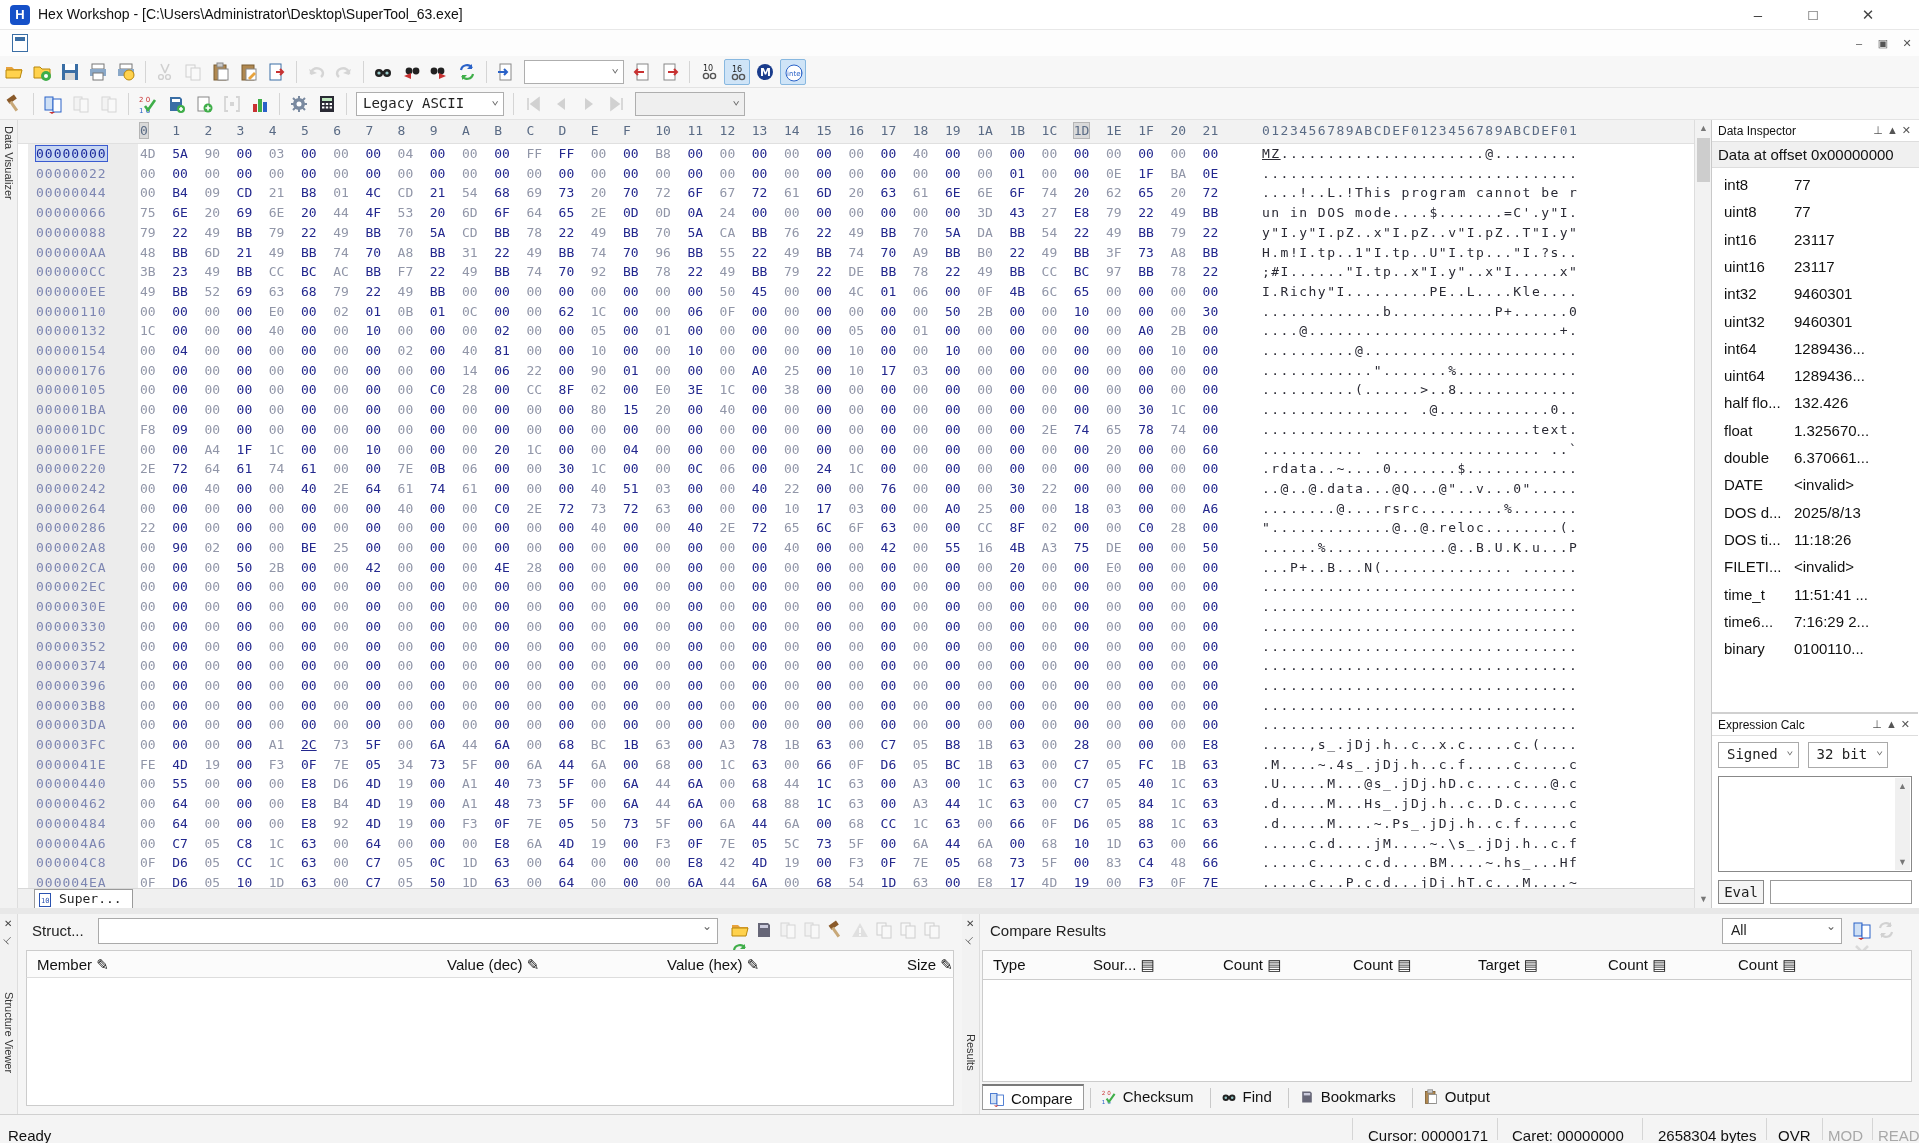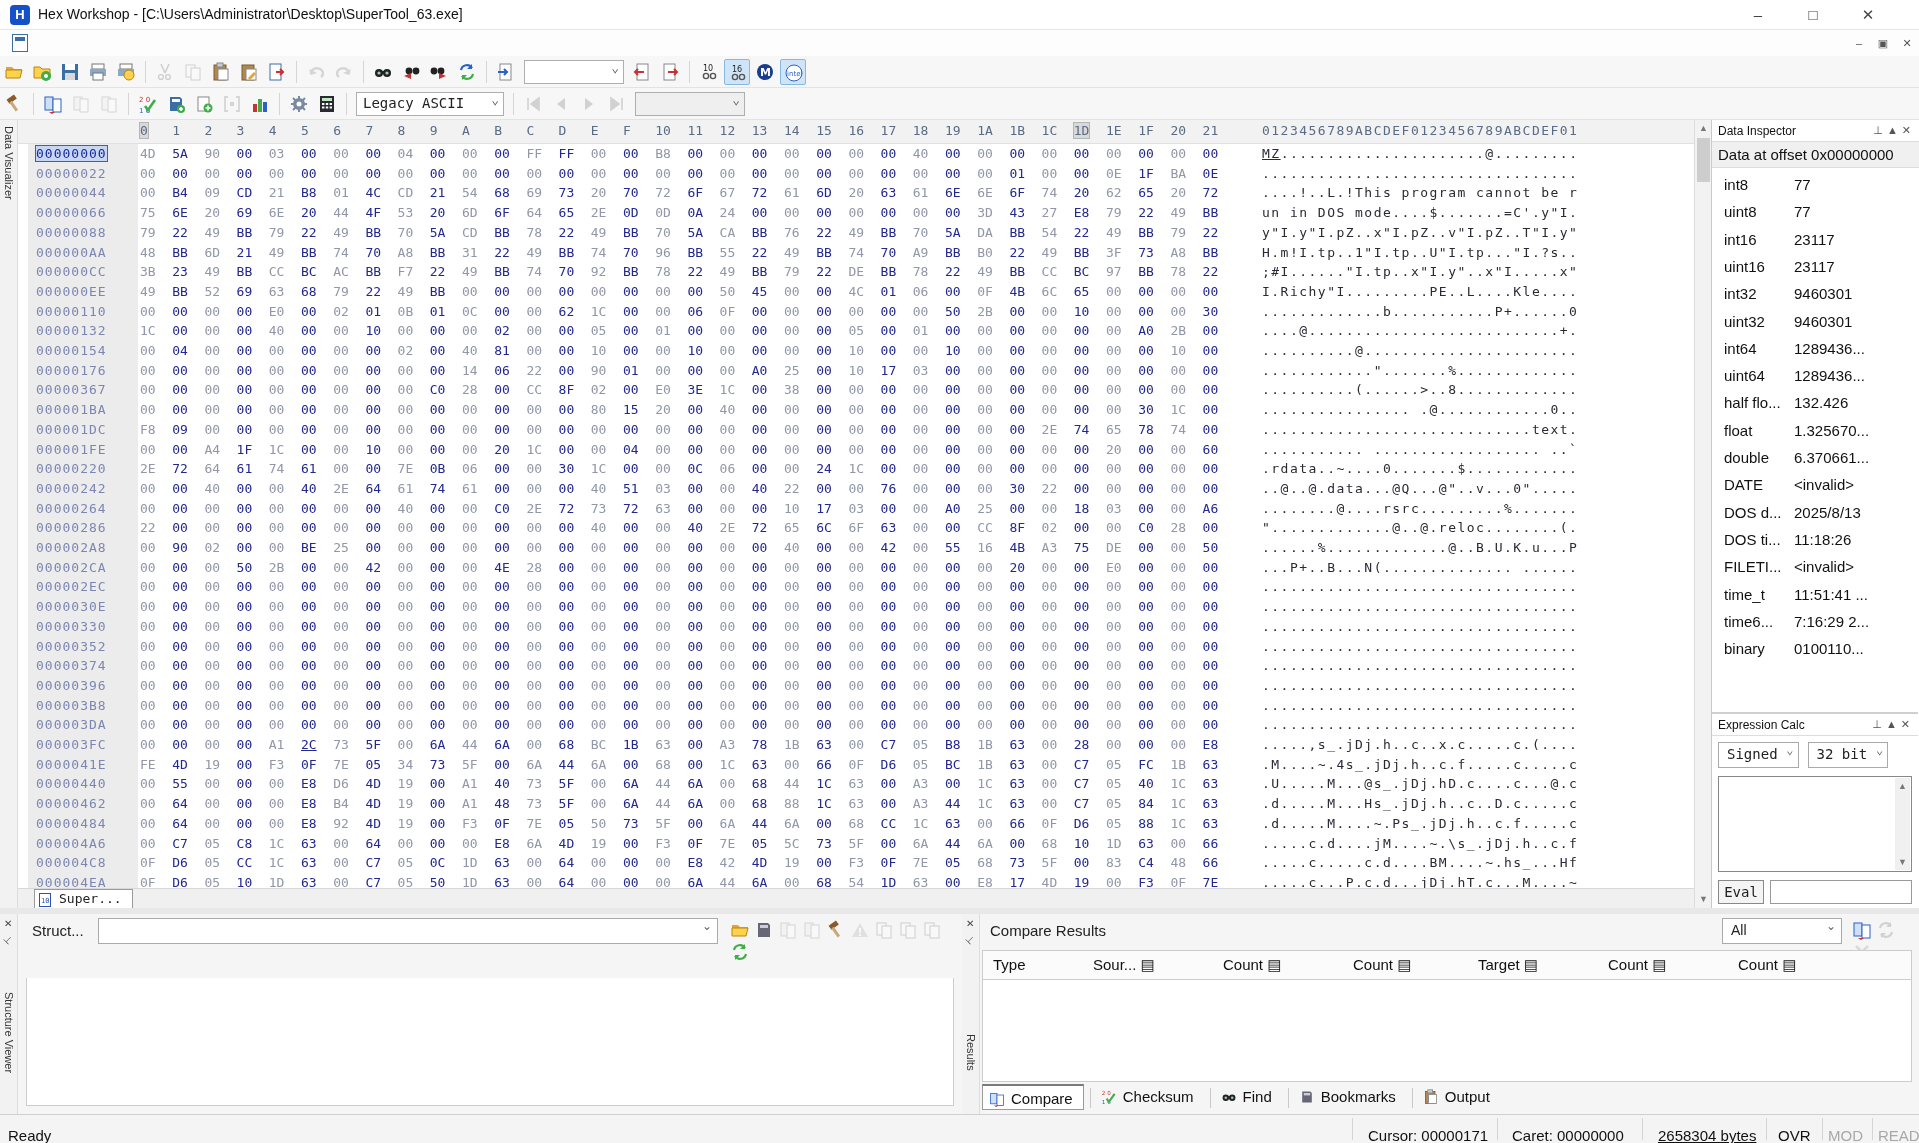--- a/index.html
+++ b/index.html
@@ -887,21 +887,21 @@
         <span class="b c1" style="left: 991.4px;">00</span>
         <span class="b c0" style="left: 1023.6px;">00</span>
         <span class="b c1" style="left: 1055.8px;">00</span>
         <span class="b c0" style="left: 1088px;">00</span>
         <span class="b c1" style="left: 1120.2px;">00</span>
         <span class="b c0" style="left: 1152.4px;">00</span>
         <span class="b c1" style="left: 1184.6px;">00</span>
         <span class="ascii">............".......%.............</span>
       </div>
       <div class="hexrow" style="top: 262.4px;">
-        <span class="off">00000367</span>
+        <span class="off">00000105</span>
         <span class="b c0" style="left: 122px;">00</span>
         <span class="b c1" style="left: 154.2px;">00</span>
         <span class="b c0" style="left: 186.4px;">00</span>
         <span class="b c1" style="left: 218.6px;">00</span>
         <span class="b c0" style="left: 250.8px;">00</span>
         <span class="b c1" style="left: 283px;">00</span>
         <span class="b c0" style="left: 315.2px;">00</span>
         <span class="b c1" style="left: 347.4px;">00</span>
         <span class="b c0" style="left: 379.6px;">00</span>
         <span class="b c1" style="left: 411.8px;">C0</span>
@@ -2102,20 +2102,26 @@
         </div>
         <div class="tbtn" style="float: left; width: 22px; height: 22px; margin: 0px 1px; padding: 1px;">
           <svg width="20" height="20" viewBox="0 0 20 20">
             <path d="M4 8a6 6 0 0 1 11-2" stroke="#3fae49" stroke-width="2.2" fill="none"></path>
             <path d="M16 12a6 6 0 0 1-11 2" stroke="#3fae49" stroke-width="2.2" fill="none"></path>
             <path d="M15 2v5h-5z" fill="#3fae49"></path>
             <path d="M5 18v-5h5z" fill="#3fae49"></path>
           </svg>
         </div>
       </div>
+    <div id="structhdr">
+        <span class="shcol" style="left: 10px;">Member ✎</span>
+        <span class="shcol" style="left: 420px;">Value (dec) ✎</span>
+        <span class="shcol" style="left: 640px;">Value (hex) ✎</span>
+        <span class="shcol" style="left: 880px;">Size ✎</span>
+      </div>
     <div id="structbody"></div>
   </div>
   <div class="gutter" style="left:962px;">
     <div class="gut-x">✕</div>
     <div class="gut-pin">⊥</div>
     <div class="vlabel" style="top:120px;">Results</div>
   </div>
   <div id="comparepanel">
     <div id="cmp-title">Compare Results</div>
     <div id="cmp-combo">All</div>
@@ -2196,21 +2202,21 @@
   </div>
 </div>
 
 <div id="statusbar">
   <div class="seg" style="left:8px;">Ready</div>
   <div class="segline" style="left:1352px;"></div>
   <div class="seg" style="left:1368px;">Cursor: 00000171</div>
   <div class="segline" style="left:1497px;"></div>
   <div class="seg" style="left:1512px;">Caret: 00000000</div>
   <div class="segline" style="left:1642px;"></div>
-  <div class="seg" style="left:1658px;text-decoration:underline;">2658304 bytes</div>
+  <div class="seg" style="left:1658px;">2658304 bytes</div>
   <div class="segline" style="left:1766px;"></div>
   <div id="status-flags"></div>
 <div class="seg" style="left: 1778px;">OVR</div>
     <div class="segline" style="left: 1822px;"></div>
     <div class="seg dim" style="left: 1828px;">MOD</div>
     <div class="segline" style="left: 1872px;"></div>
     <div class="seg dim" style="left: 1878px;">READ</div>
   </div>
 
 </body></html>

